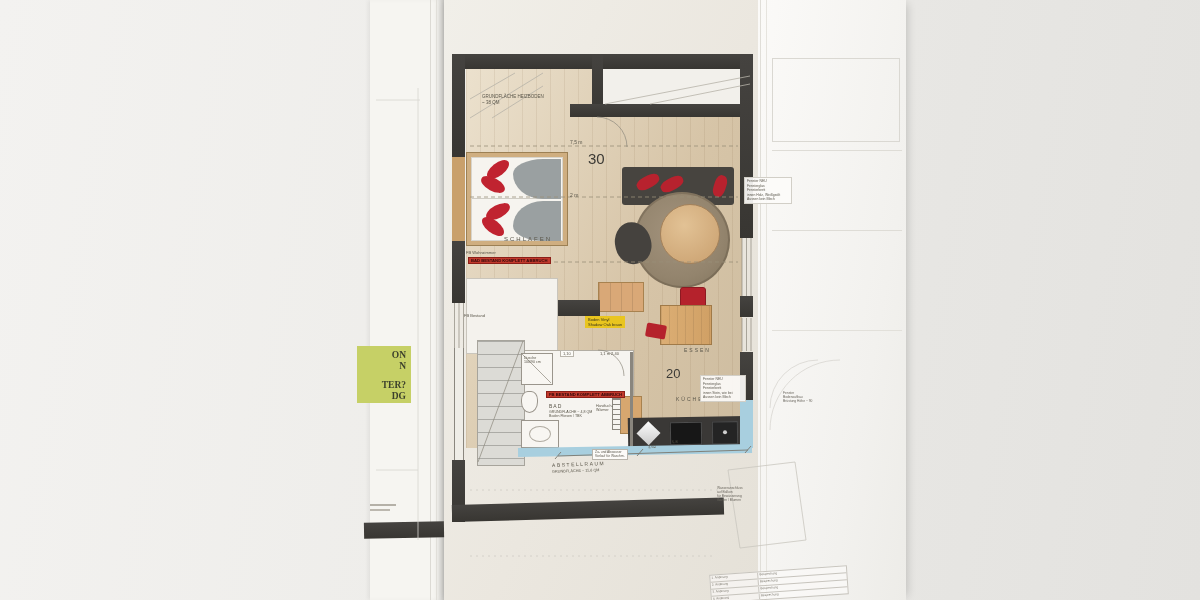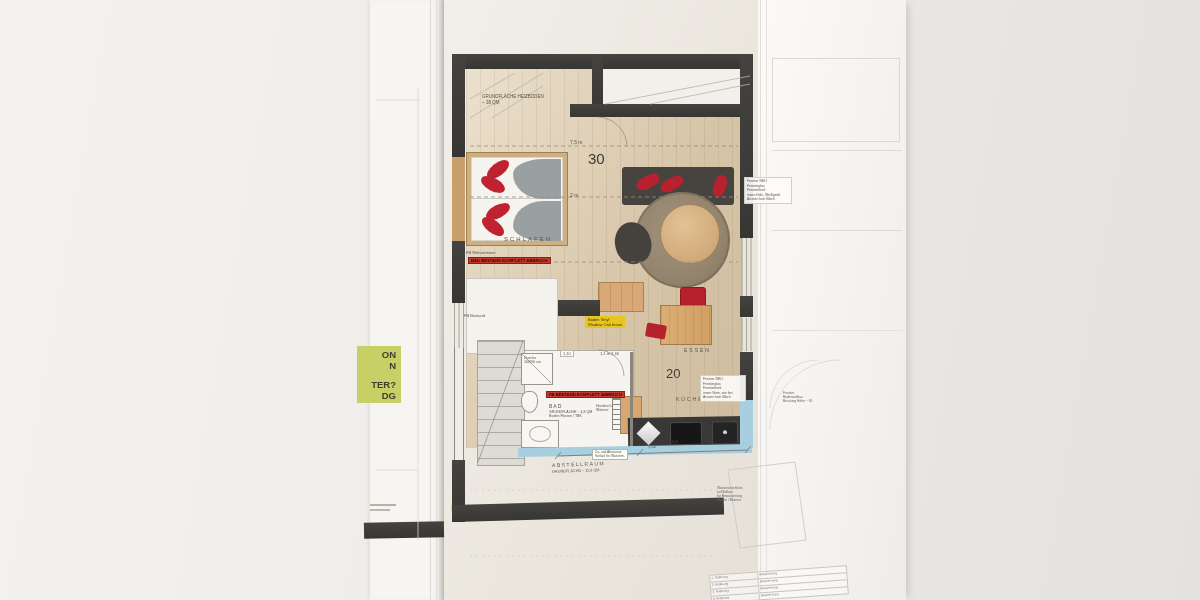--- a/index.html
+++ b/index.html
@@ -24,23 +24,23 @@
   .whitearea{position:absolute;background:#f4f2ed;z-index:2;}
   .t{position:absolute;color:#595549;white-space:nowrap;line-height:1.25;z-index:8;}
   .cap{letter-spacing:2px;}
   .redband{position:absolute;background:#c23a2d;color:#35090a;font-weight:bold;
            border:1px solid #8c1f18;padding:0 2px;z-index:8;white-space:nowrap;}
   .chip{position:absolute;background:#fcfbf8;border:1px solid #b9b5ac;color:#5c584e;
         padding:0 2px;z-index:8;white-space:nowrap;}
   .note5{position:absolute;z-index:9;background:rgba(252,251,248,.92);border:1px solid #d2cfc7;
          color:#5c584e;font-size:3.4px;line-height:1.35;padding:1px 2px;}
   .note5 span{display:block;}
-  .green-note{position:absolute;left:357px;top:346px;width:44px;height:57px;z-index:9;
+  .green-note{position:absolute;left:357px;top:346px;width:54px;height:57px;z-index:9;
       background:#c6d066;color:#3c402c;font-weight:bold;font-size:9.5px;line-height:1.12;
-      text-align:right;padding:4px 5px 0 0;box-sizing:border-box;}
+      text-align:right;padding:4px 5px 0 0;box-sizing:border-box;font-family:Liberation Serif, serif;}
   .green-note div:nth-child(3){margin-top:9px;}
   .rev-table{position:absolute;left:710px;top:570px;width:136px;height:27px;z-index:9;
       transform:rotate(-4deg);border:1px solid #c7c4bd;background:rgba(251,250,248,.7);
       display:flex;flex-direction:column;}
   .rev-row{flex:1;display:flex;border-top:1px solid #c7c4bd;font-size:3px;color:#7a766c;overflow:hidden;}
   .rev-row:first-child{border-top:none;}
   .rev-row span:first-child{width:34%;border-right:1px solid #c7c4bd;padding-left:1px;}
   .rev-row span:last-child{flex:1;padding-left:1px;}
   .furn{position:absolute;z-index:3;}
   svg#linework{position:absolute;left:0;top:0;z-index:6;pointer-events:none;}

